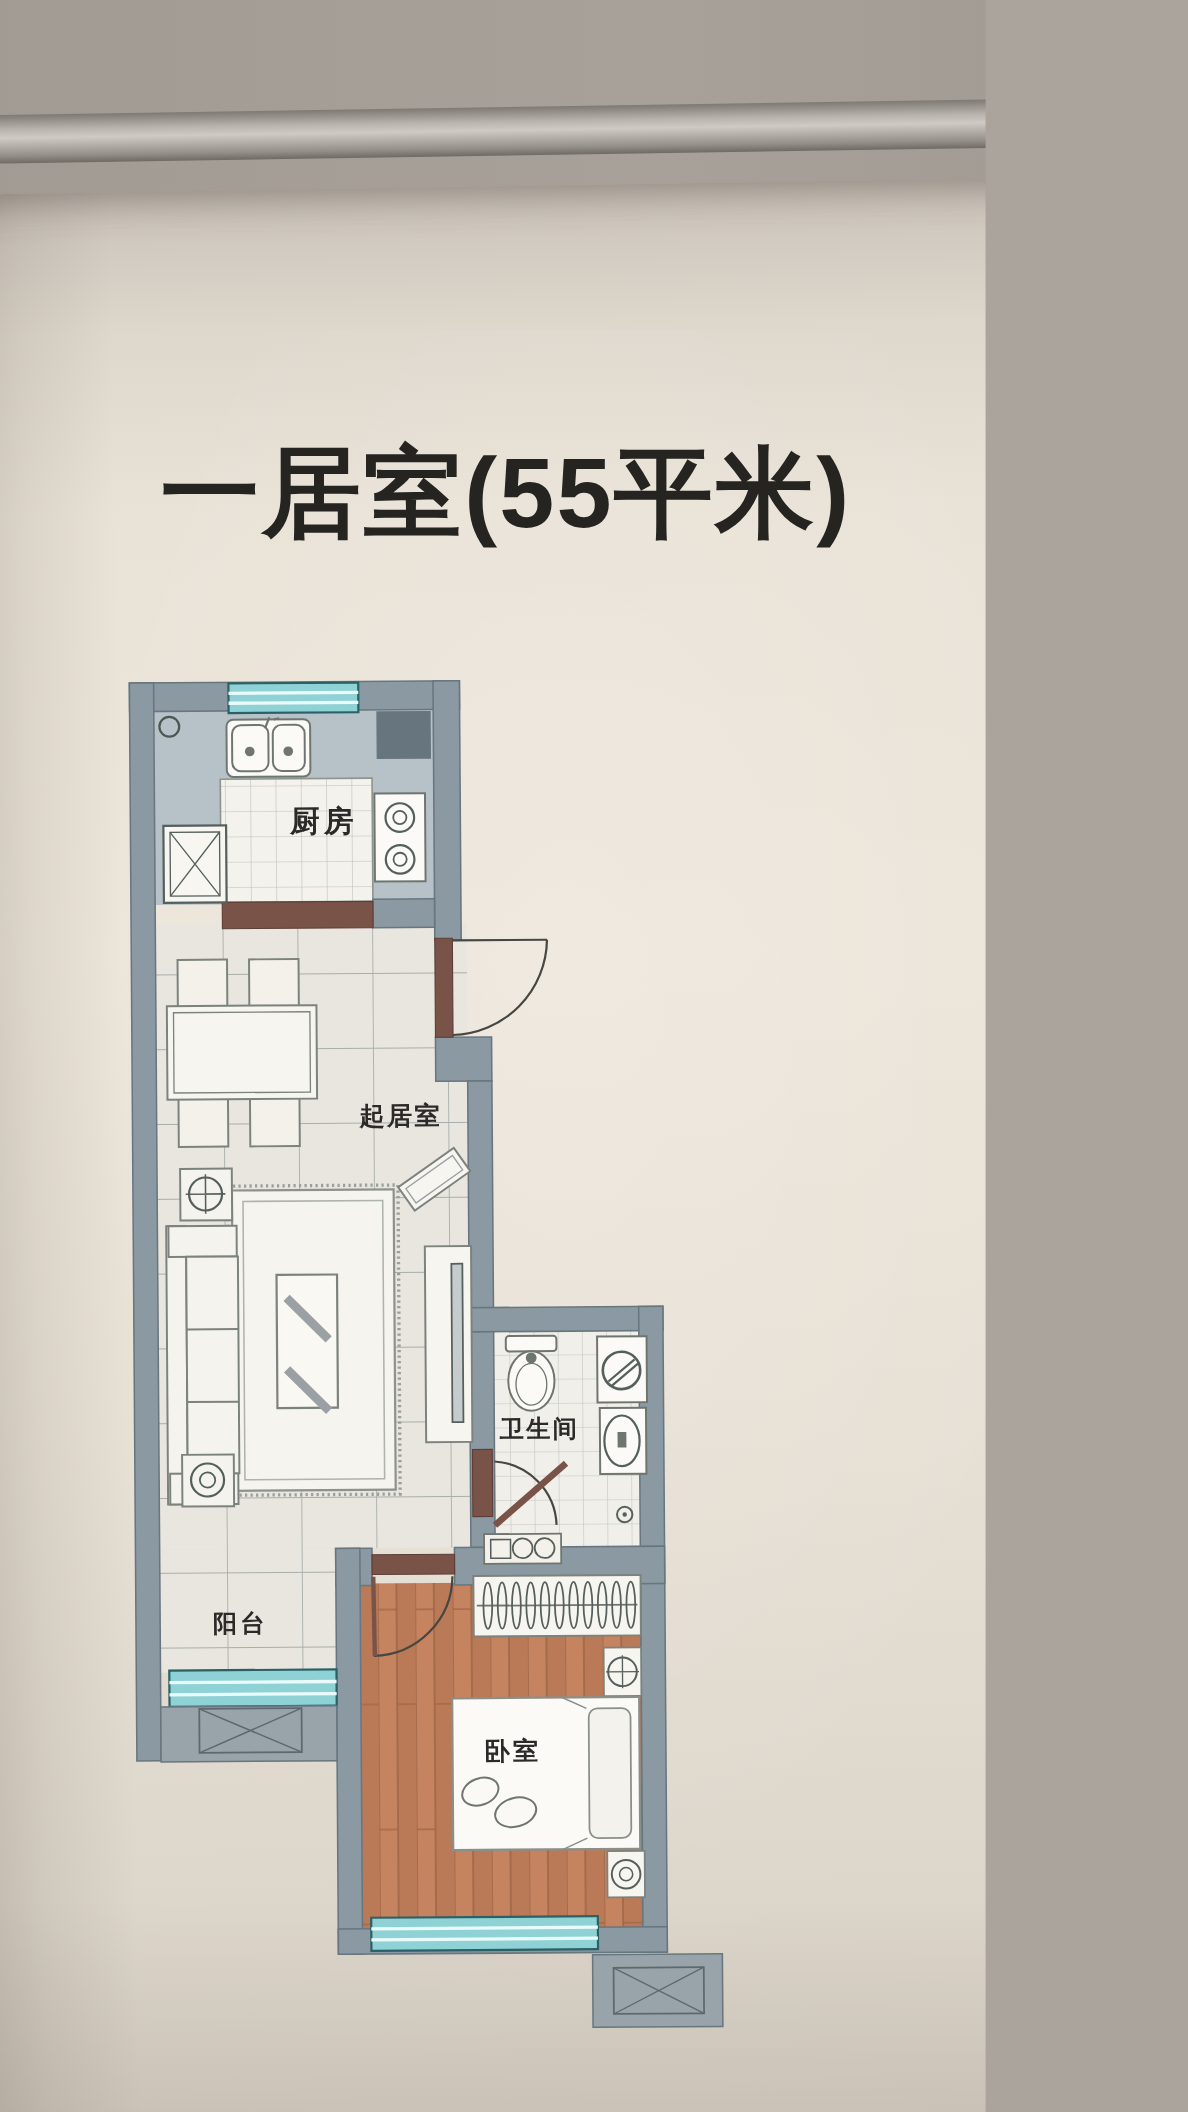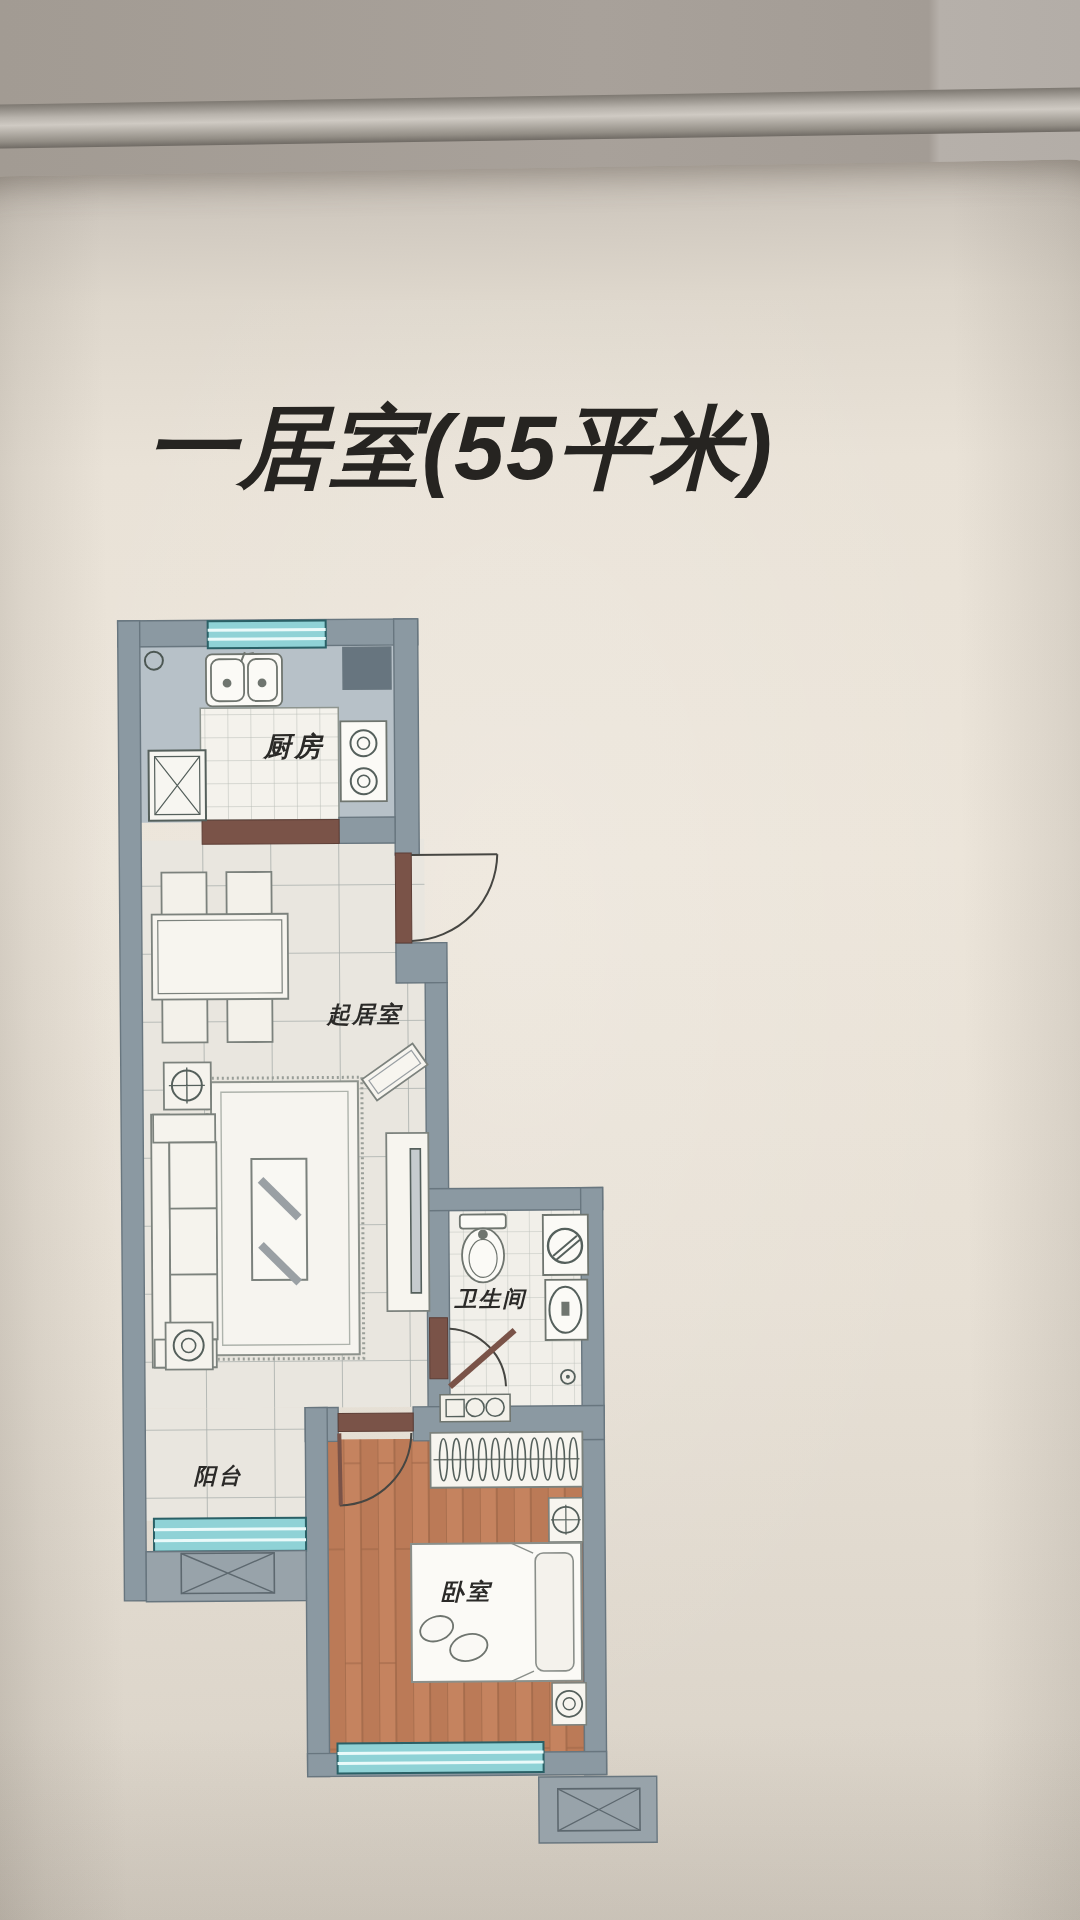--- a/index.html
+++ b/index.html
@@ -1,18 +1,18 @@
 <!DOCTYPE html>
 <html><head>
 <meta charset="utf-8">
 <style>
   html,body{margin:0;padding:0;}
   body{width:1080px;height:1920px;overflow:hidden;
        font-family:"Liberation Sans","DejaVu Sans",sans-serif;background:#aba49d;}
-  #page{position:relative;width:1080px;height:1920px;overflow:hidden;font-style:italic;}
+  #page{position:relative;width:896px;height:1920px;overflow:hidden;}
 
   
   .wall-band{position:absolute;left:0;top:0;width:1080px;height:330px;
     background:linear-gradient(90deg,#a29b93 0%,#a8a19a 55%,#a39c95 86%,#b6b0aa 87%,#b3ada7 100%);}
   .rod{position:absolute;left:-20px;top:96px;width:1130px;height:44px;
     transform:rotate(-0.9deg);
     background:linear-gradient(180deg,#7e7972 0%,#b8b3ac 30%,#cfcac3 48%,#938e86 85%,#6f6a64 100%);
     border-radius:22px;}
   .banner{position:absolute;left:-50px;top:168px;width:1180px;height:1830px;
     transform:rotate(-0.9deg);

